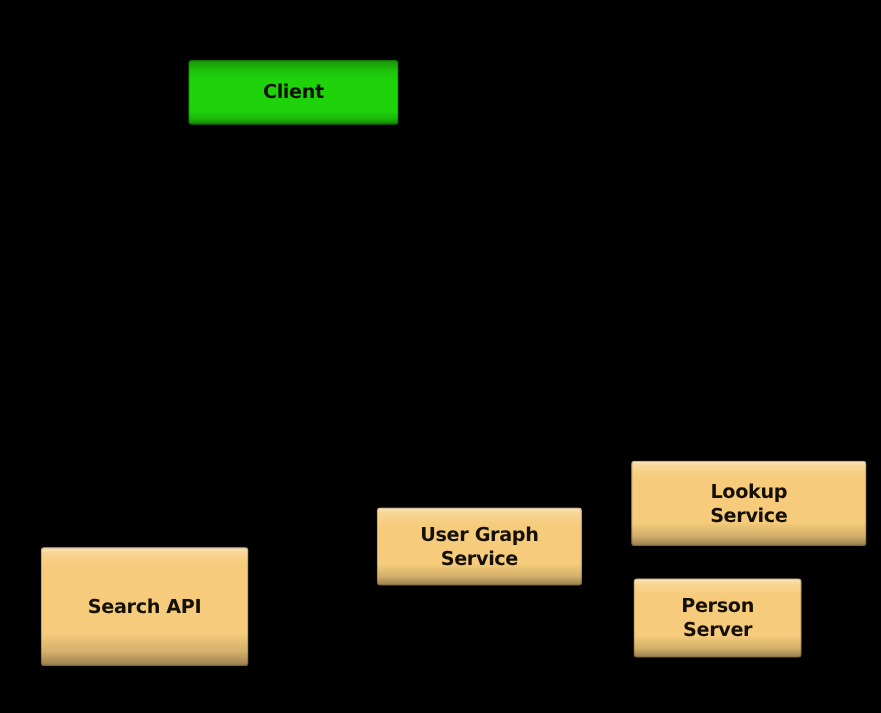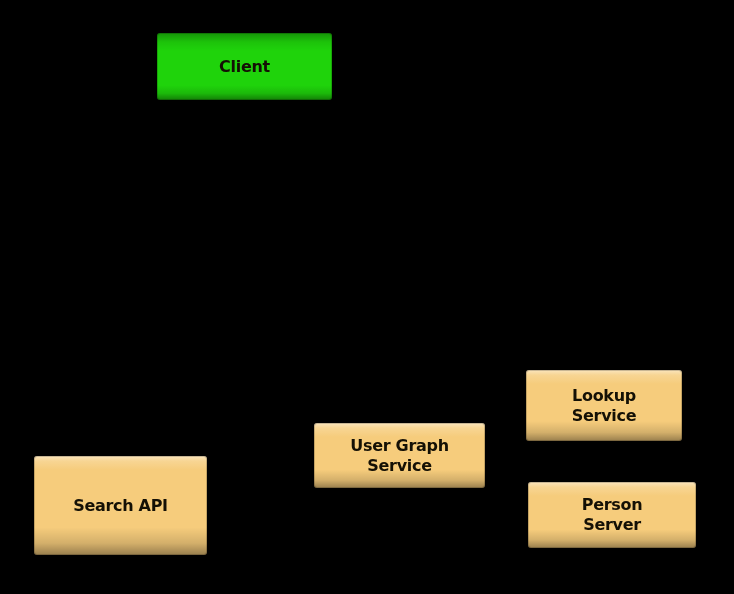--- a/index.html
+++ b/index.html
@@ -45,26 +45,26 @@
   .node--inverse-bevel {
     background-image: linear-gradient(180deg,
       rgba(0,0,0,0.30) 0px,
       rgba(0,0,0,0.08) 9px,
       rgba(0,0,0,0.00) 18px,
       rgba(0,0,0,0.00) 78%,
       rgba(0,0,0,0.12) 90%,
       rgba(0,0,0,0.40) 100%);
   }
   
-  .node--client        { left: 157px; top:  33px; width: 175px; height:  67px; }
+  .node--client        { left: 157px; top:  50px; width: 175px; height:  54px; }
   .node--web-server    { left: 158px; top: 218px; width: 171px; height: 103px; }
   .node--search-api    { left:  34px; top: 456px; width: 173px; height: 99px; }
   .node--user-graph    { left: 282px; top: 423px; width: 171px; height:  65px; margin-left: 32px; }
-  .node--lookup        { left: 526px; top: 370px; width: 156px; height:  71px; }
-  .node--person        { left: 528px; top: 482px; width: 168px; height:  66px; }
+  .node--lookup        { left: 526px; top: 384px; width: 196px; height:  71px; }
+  .node--person        { left: 528px; top: 482px; width: 140px; height:  66px; }
 </style>
 </head>
 <body>
 
 <div class="stage" style="--bg: #000000;">
 
   <div class="node node--client node--inverse-bevel" style="--fill: #1FD30B; --text: #141005;">Client</div>
 
 
   <div class="node node--search-api" style="--fill: #F6CC7C; --text: #141005;">Search API</div>

